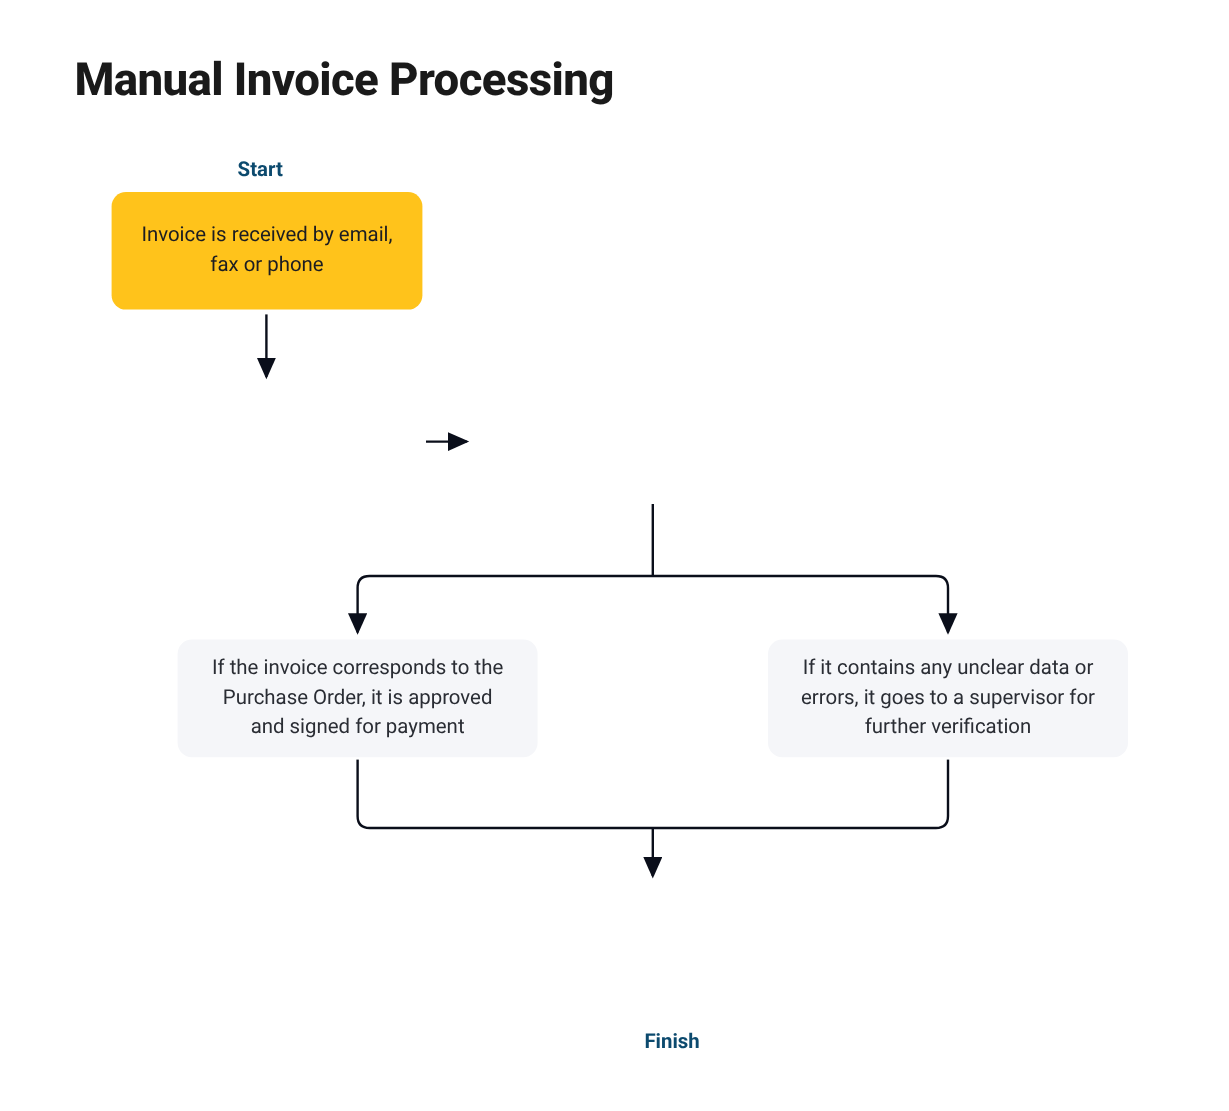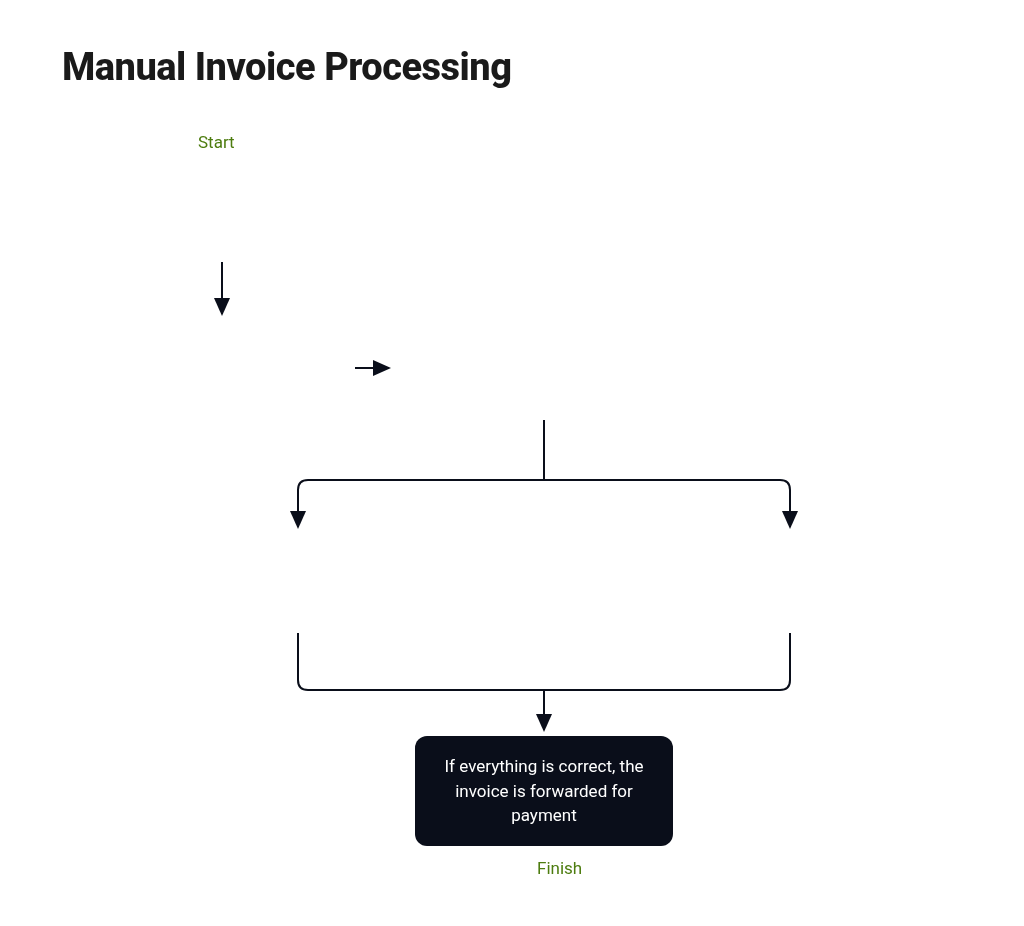--- a/index.html
+++ b/index.html
@@ -22,22 +22,22 @@
     top: 45px;
     margin: 0;
     font-weight: 800;
     font-size: 38px;
     letter-spacing: -0.5px;
     color: #1a1a1a;
   }
   .label {
     position: absolute;
     font-size: 17px;
-    font-weight: 400;
-    color: #4d7c0f;
+    font-weight: 700;
+    color: #0c4a6e;
     text-align: left;
   }
   .node {
     position: absolute;
     border-radius: 12px;
     display: flex;
     align-items: center;
     justify-content: center;
     text-align: center;
     padding: 10px 22px;
@@ -68,26 +68,28 @@
 </style>
 </head>
 <body>
 
 <div class="page">
 
   <h1 class="title">Manual Invoice Processing</h1>
 
   <div class="label" style="left:198px; top:132px;">Start</div>
 
+  <div class="node start" style="left:93px; top:160px; width:259px; height:98px;">Invoice is received by email, fax or phone</div>
 
 
 
+  <div class="node plain" style="left:148px; top:533px; width:300px; height:98px;">If the invoice corresponds to the Purchase Order, it is approved and signed for payment</div>
 
+  <div class="node plain" style="left:640px; top:533px; width:300px; height:98px;">If it contains any unclear data or errors, it goes to a supervisor for further verification</div>
 
-  <div class="node finish" style="left:415px; top:736px; width:258px; height:110px;">If everything is correct, the invoice is forwarded for payment</div>
 
   <div class="label" style="left:537px; top:858px;">Finish</div>
 
   <svg class="arrows">
     <defs>
       <marker id="arrowhead" markerWidth="10" markerHeight="8" refX="8" refY="4" orient="auto">
         <path d="M0,0 L9,4 L0,8 Z" fill="#0a0e1a"></path>
       </marker>
     </defs>
 

